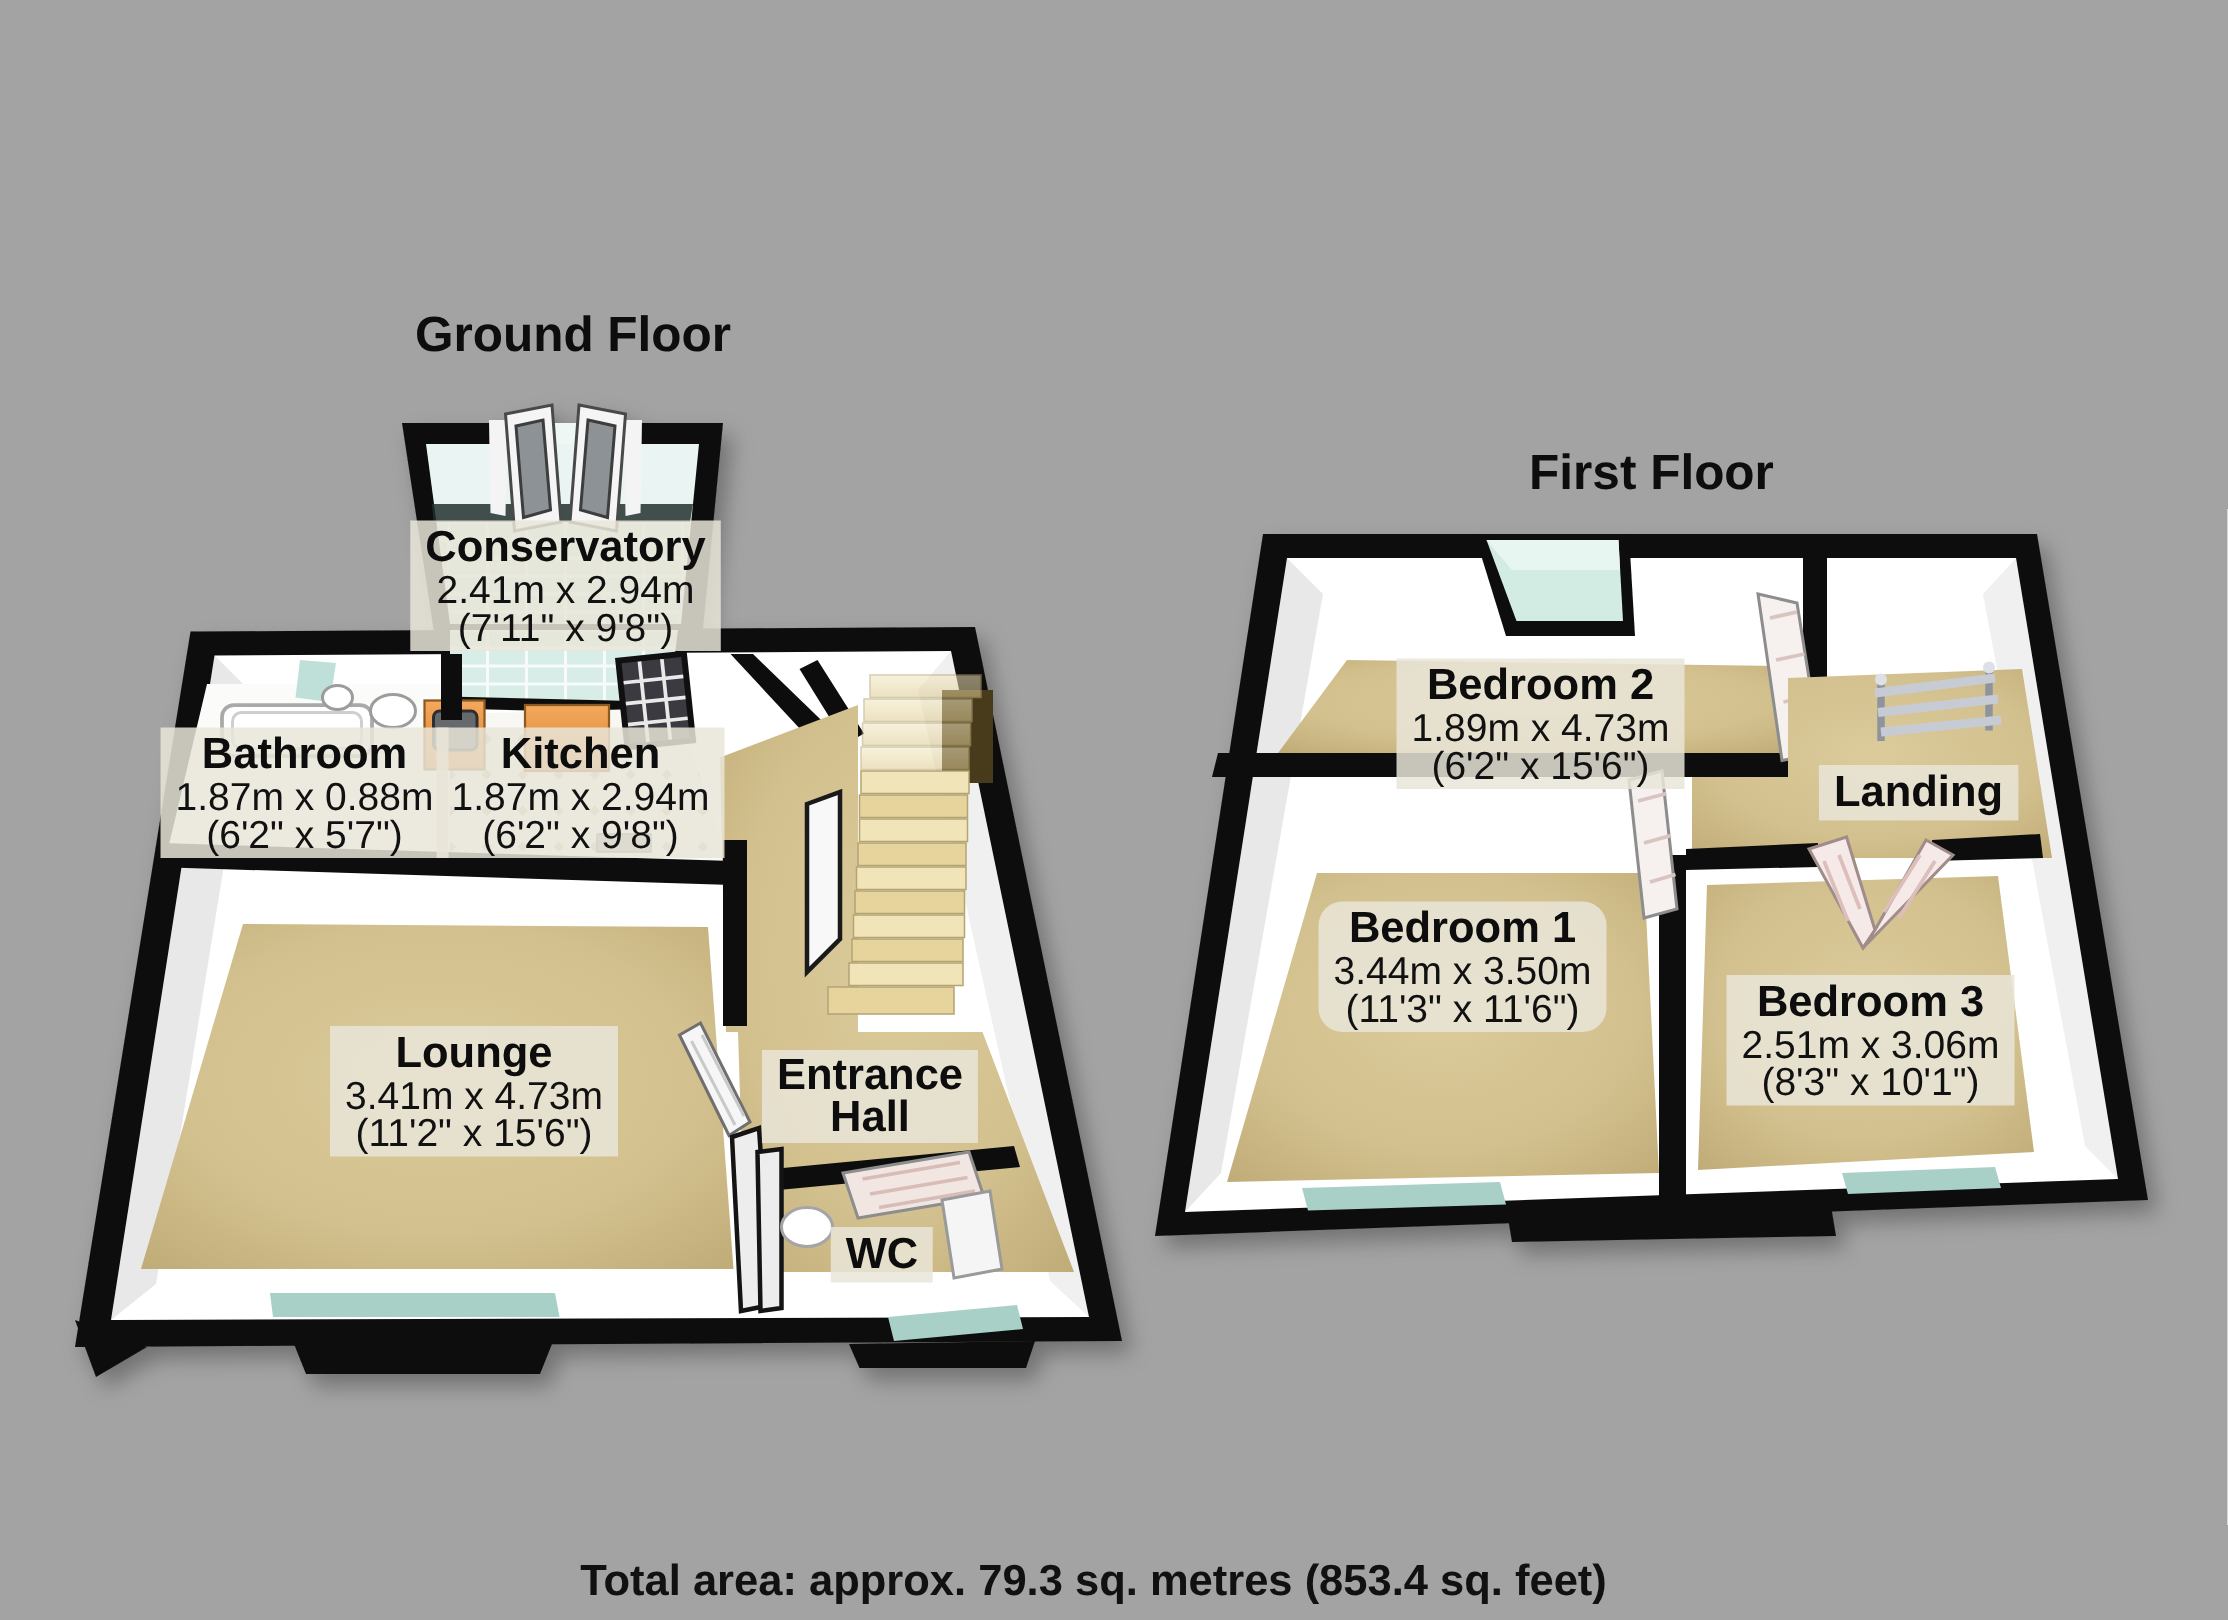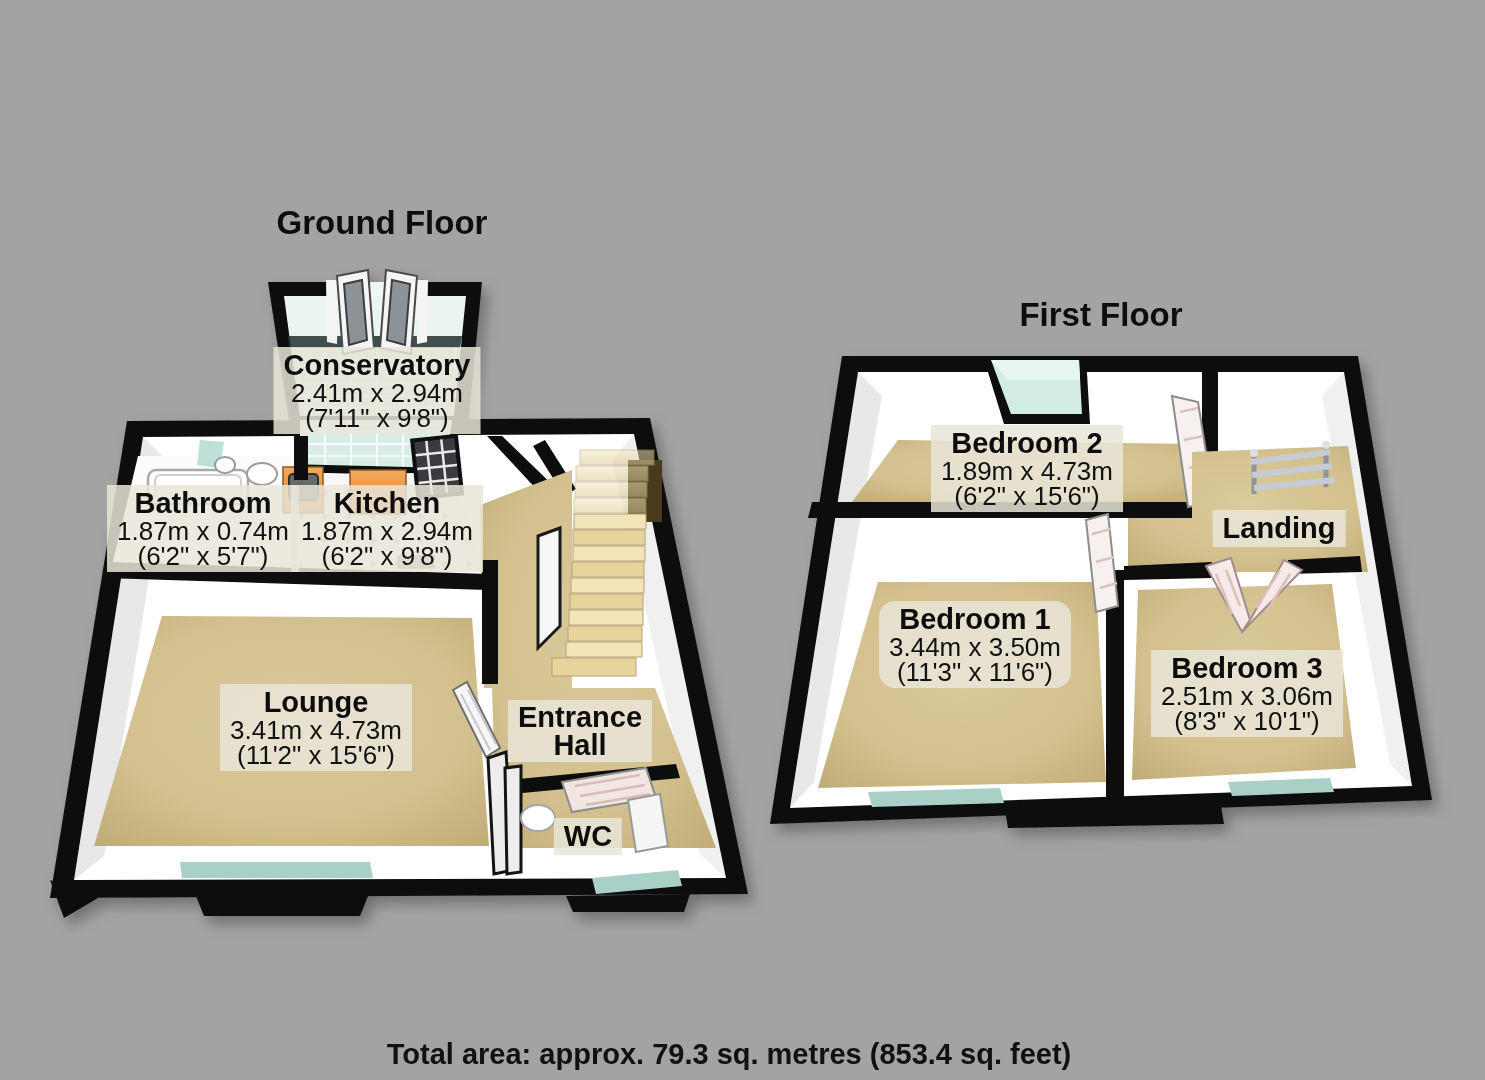--- a/index.html
+++ b/index.html
@@ -221,21 +221,21 @@
 <div class="floor-title" style="left:1101px;top:296px;">First Floor</div>
 
 <div class="room-label" style="left:377px;top:347px;">
   <span class="room-name">Conservatory</span>
   <span class="room-size">2.41m x 2.94m</span>
   <span class="room-size">(7'11" x 9'8")</span>
 </div>
 
 <div class="room-label" style="left:203px;top:485px;">
   <span class="room-name">Bathroom</span>
-  <span class="room-size">1.87m x 0.74m</span>
+  <span class="room-size">1.87m x 0.88m</span>
   <span class="room-size">(6'2" x 5'7")</span>
 </div>
 
 <div class="room-label" style="left:387px;top:485px;">
   <span class="room-name">Kitchen</span>
   <span class="room-size">1.87m x 2.94m</span>
   <span class="room-size">(6'2" x 9'8")</span>
 </div>
 
 <div class="room-label" style="left:316px;top:684px;">
@@ -246,21 +246,21 @@
 
 <div class="room-label" style="left:580px;top:700px;">
   <span class="room-name tight">Entrance</span>
   <span class="room-name tight">Hall</span>
 </div>
 
 <div class="room-label" style="left:588px;top:818px;">
   <span class="room-name">WC</span>
 </div>
 
-<div class="room-label" style="left:1027px;top:425px;">
+<div class="room-label" style="left:1027px;top:439px;">
   <span class="room-name">Bedroom 2</span>
   <span class="room-size">1.89m x 4.73m</span>
   <span class="room-size">(6'2" x 15'6")</span>
 </div>
 
 <div class="room-label" style="left:1279px;top:510px;">
   <span class="room-name">Landing</span>
 </div>
 
 <div class="room-label" style="left:975px;top:601px;border-radius:16px;">

